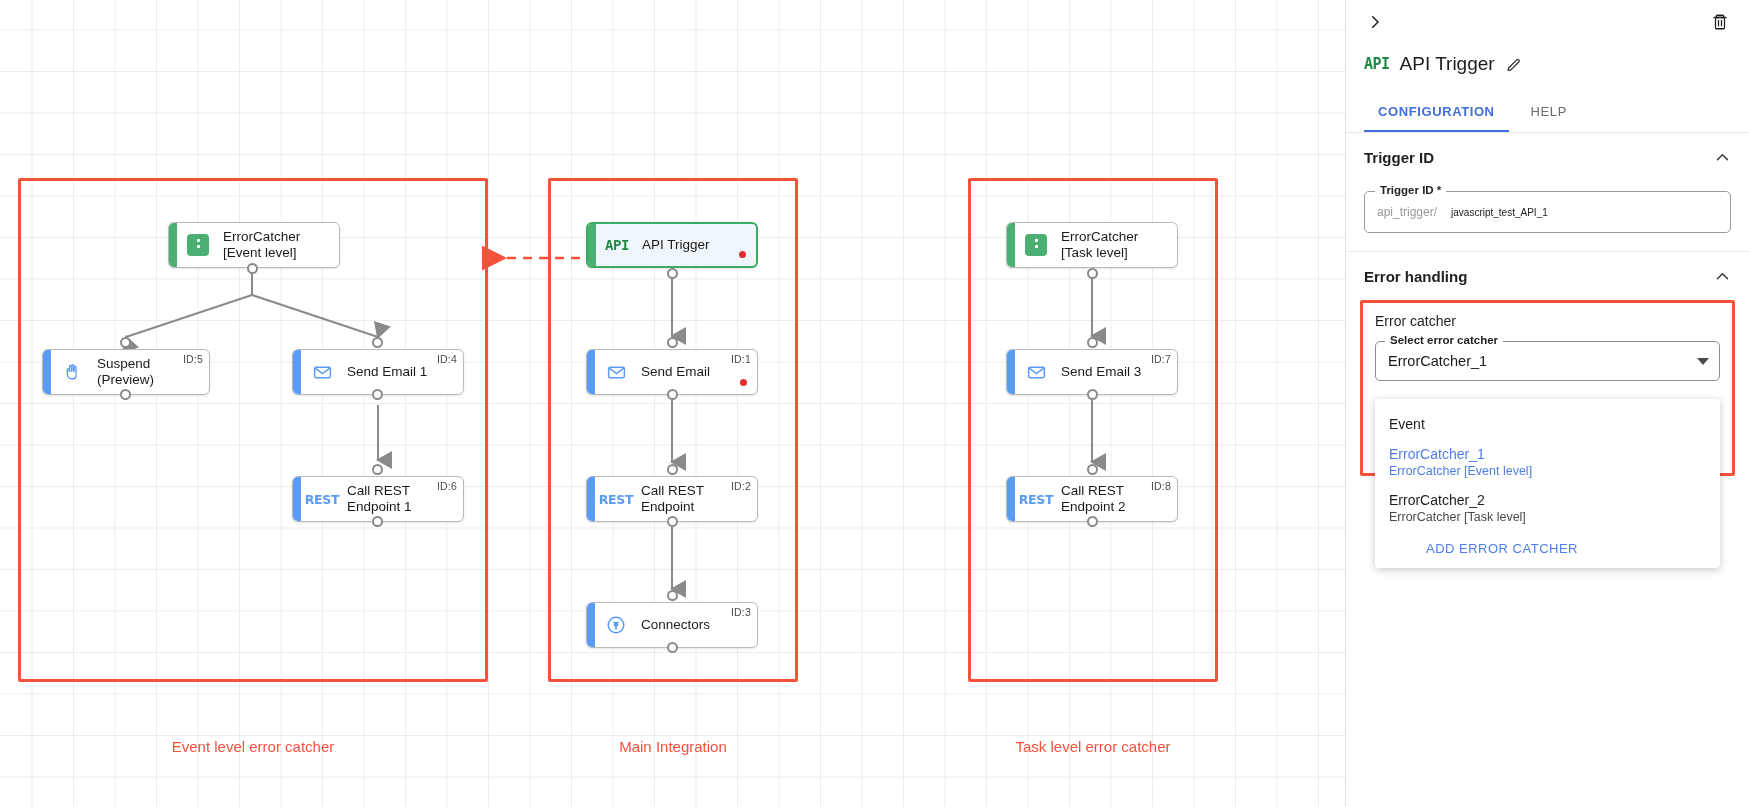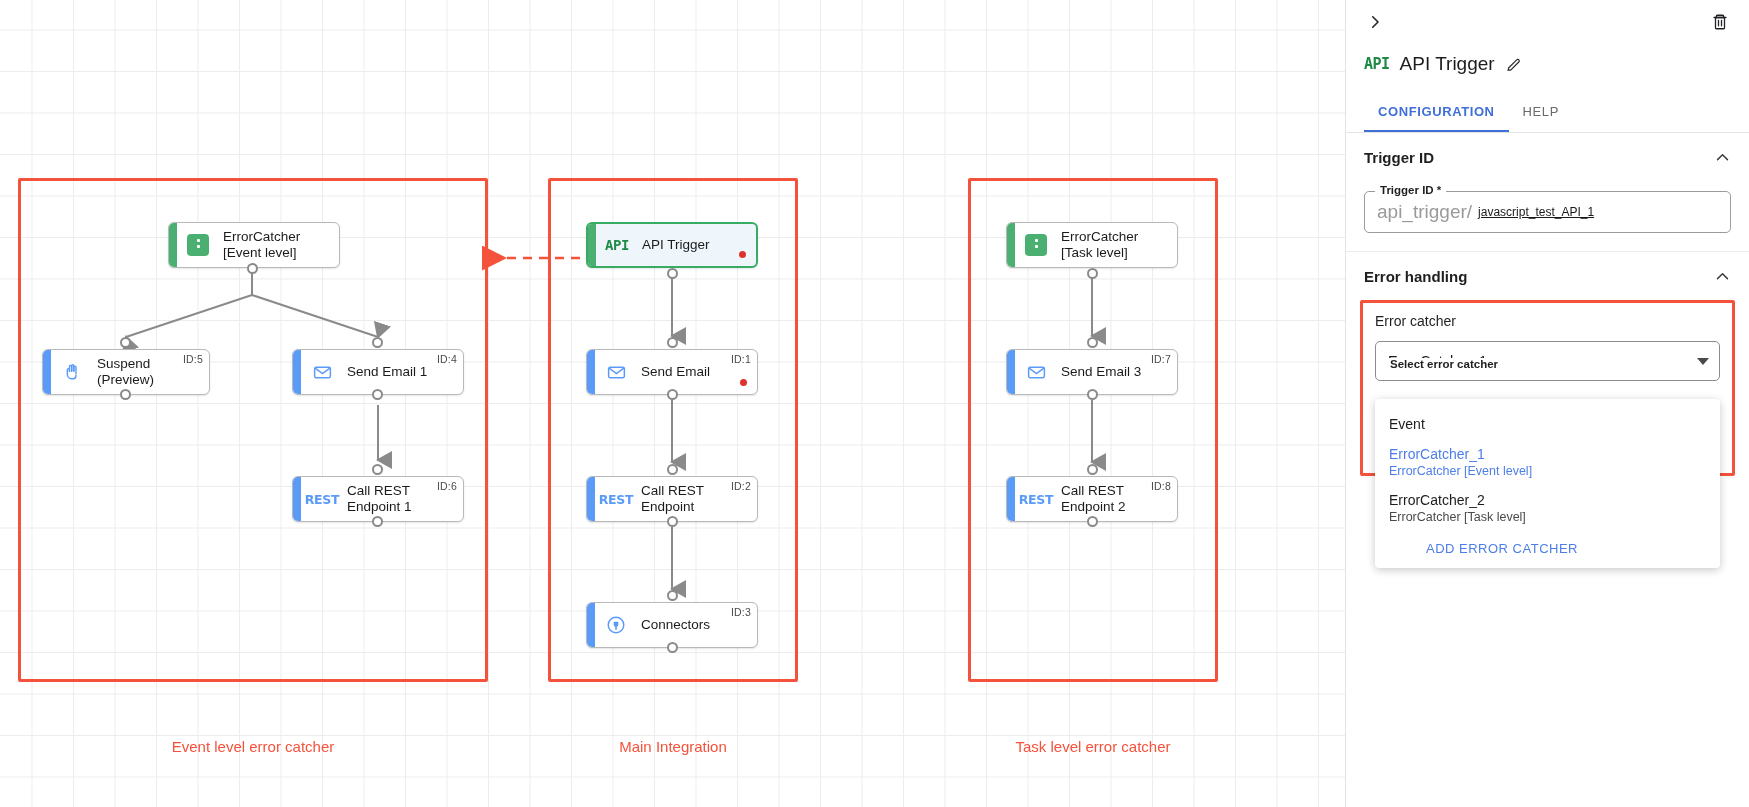--- a/index.html
+++ b/index.html
@@ -147,21 +147,21 @@
     display: flex; align-items: center; gap: 10px;
     padding: 0 18px; height: 40px;
   }
   .panel-title-row .api-glyph { font-size: 15px; }
   .panel-title {
     font-size: 19px; color: #1d1d1d; font-weight: 400;
   }
   .pencil { color: #2a2a2a; cursor: pointer; display:flex; align-items:center; }
 
   .tabs {
-    display: flex; gap: 0;
+    display: flex; gap: 8px;
     border-bottom: 1px solid #e4e4e4;
     padding: 0 18px;
     margin-top: 10px;
   }
   .tab {
     font-size: 13px; letter-spacing: .6px;
     padding: 10px 14px 11px 14px;
     color: #6b6b6b; cursor: pointer;
   }
   .tab.active { color: #3f6fd8; border-bottom: 2px solid #3f6fd8; font-weight: 600; }
@@ -185,22 +185,22 @@
     display: flex; align-items: center;
     padding: 0 12px;
     margin: 10px 0 18px 0;
   }
   .field-outline .legend {
     position: absolute;
     top: -8px; left: 10px;
     background: #fff; padding: 0 5px;
     font-size: 11.5px; font-weight: 700; color: #1f1f1f;
   }
-  .prefix { color: #9a9a9a; font-size: 19px; margin-right: 6px; }
-  .value { color: #1a1a1a; font-size: 12px; text-decoration: underline; }
+  .prefix { color: #9a9a9a; font-size: 12px; margin-right: 14px; }
+  .value { color: #1a1a1a; font-size: 10px; }
 
   
   .ec-block {
     position: relative;
     border: 3px solid #f4523b;
     border-radius: 2px;
     margin: 0 -4px 12px -4px;
     padding: 10px 12px 14px 12px;
   }
   .ec-title { font-size: 14px; color: #1f1f1f; margin-bottom: 12px; }
@@ -209,21 +209,21 @@
     border: 1px solid #8d8d8d;
     border-radius: 5px;
     height: 40px;
     display: flex; align-items: center; justify-content: space-between;
     padding: 0 10px 0 12px;
     cursor: pointer;
   }
   .select-outline .legend {
     position: absolute; top: -8px; left: 9px;
     background: #fff; padding: 0 5px;
-    font-size: 11.5px; font-weight: 700; color: #1f1f1f; margin-top: 24px;
+    font-size: 11.5px; font-weight: 700; color: #1f1f1f;
   }
   .select-outline .sel-val { font-size: 14.5px; color: #1a1a1a; }
   .caret { width: 0; height: 0; border-left: 6px solid transparent; border-right: 6px solid transparent; border-top: 7px solid #4a4a4a; }
 
   .dropdown {
     position: absolute;
     left: 0; right: 0;
     top: 58px;
     background: #ffffff;
     border-radius: 4px;

